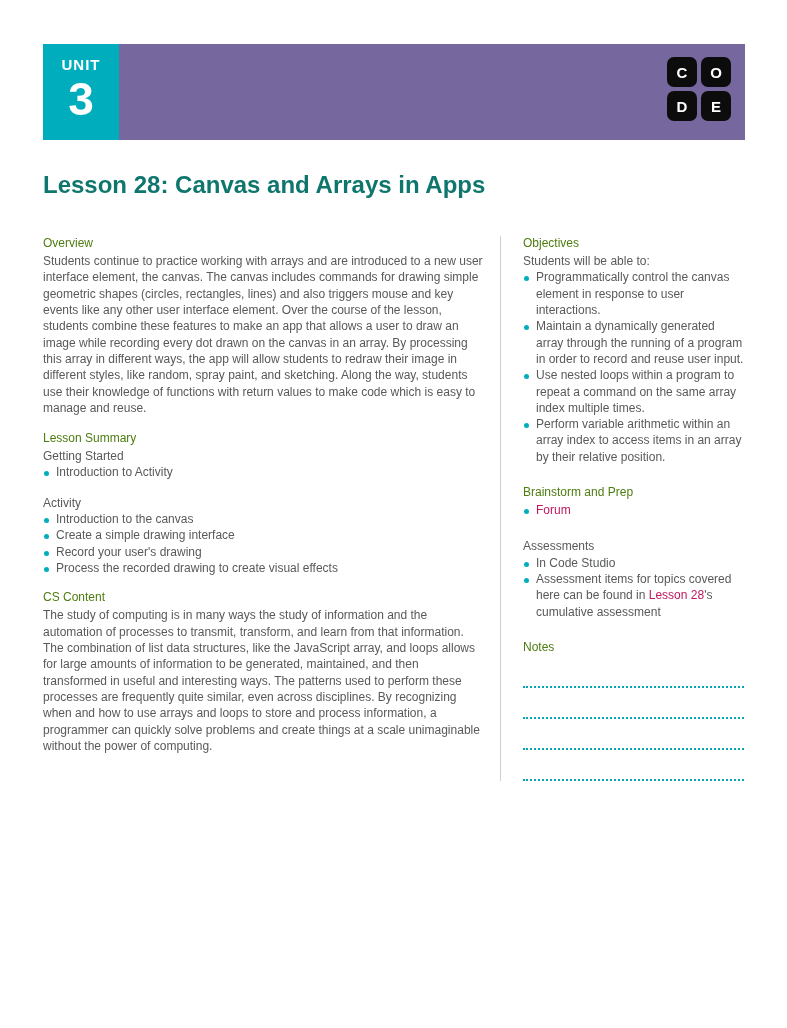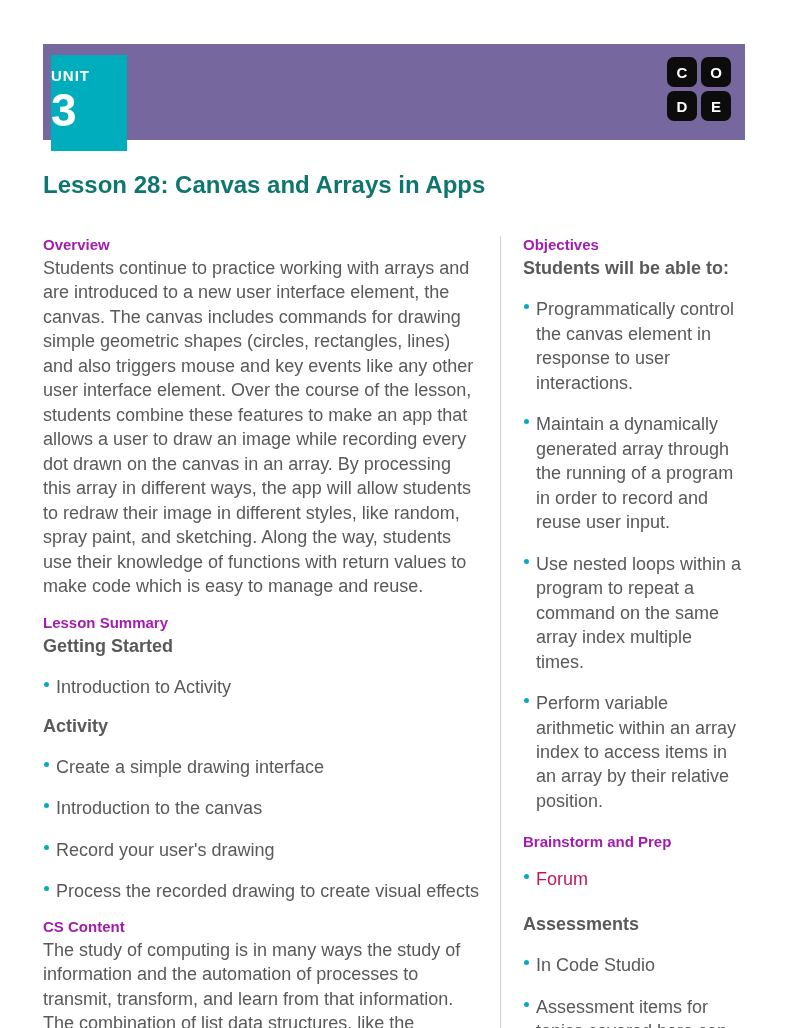--- a/index.html
+++ b/index.html
@@ -16,26 +16,25 @@
 
   
   .banner {
     position: absolute;
     left: 43px; top: 44px;
     width: 702px; height: 96px;
     background: #76679F;
   }
   .unit-box {
     position: absolute;
-    left: 8px; top: 0;
+    left: 0; top: 0;
     width: 76px; height: 96px;
     background: #00ADBC;
     color: #ffffff;
-    text-align: left;
-    margin-top: 11px;
+    text-align: center;
   }
   .unit-label {
     font-size: 15px;
     font-weight: bold;
     letter-spacing: 1px;
     margin-top: 12px;
   }
   .unit-number {
     font-size: 46px;
     font-weight: bold;
@@ -82,44 +81,43 @@
   .divider {
     flex: none;
     width: 1px;
     background: #cfcfcf;
     margin-left: 17px;
     margin-right: 22px;
   }
   .col-right { width: 221px; flex: none; }
 
   h2 {
-    font-size: 15px;
-    font-weight: bold;
-    color: #a21caf;
+    font-size: 12px;
+    font-weight: normal;
+    color: #4d7c0f;
     margin: 0 0 3px 0;
   }
   p, li {
-    font-size: 18px;
+    font-size: 12px;
     line-height: 1.36;
   }
   p { margin: 0; }
-  .sub { font-weight: bold; margin: 0; }
+  .sub { font-weight: normal; margin: 0; }
   .block { margin-bottom: 15px; }
   .group { margin-bottom: 14px; }
   .rblock { margin-bottom: 20px; }
 
   ul.bullets {
     list-style: none;
     margin: 0;
     padding: 0;
   }
   ul.bullets li {
     position: relative;
     padding-left: 13px;
-    margin-top: 17px;
   }
   ul.bullets li::before {
     content: '';
     position: absolute;
     left: 1px; top: 7px;
     width: 5px; height: 5px;
     border-radius: 50%;
     background: #00ADBC;
   }
 
@@ -170,22 +168,22 @@
         <div class="group">
           <p class="sub">Getting Started</p>
           <ul class="bullets">
             <li>Introduction to Activity</li>
           </ul>
         </div>
 
         <div class="group">
           <p class="sub">Activity</p>
           <ul class="bullets">
+            <li>Introduction to the canvas</li>
             <li>Create a simple drawing interface</li>
-            <li>Introduction to the canvas</li>
             <li>Record your user's drawing</li>
             <li>Process the recorded drawing to create visual effects</li>
           </ul>
         </div>
 
         <div class="group">
         </div>
       </div>
 
       <div class="block">

